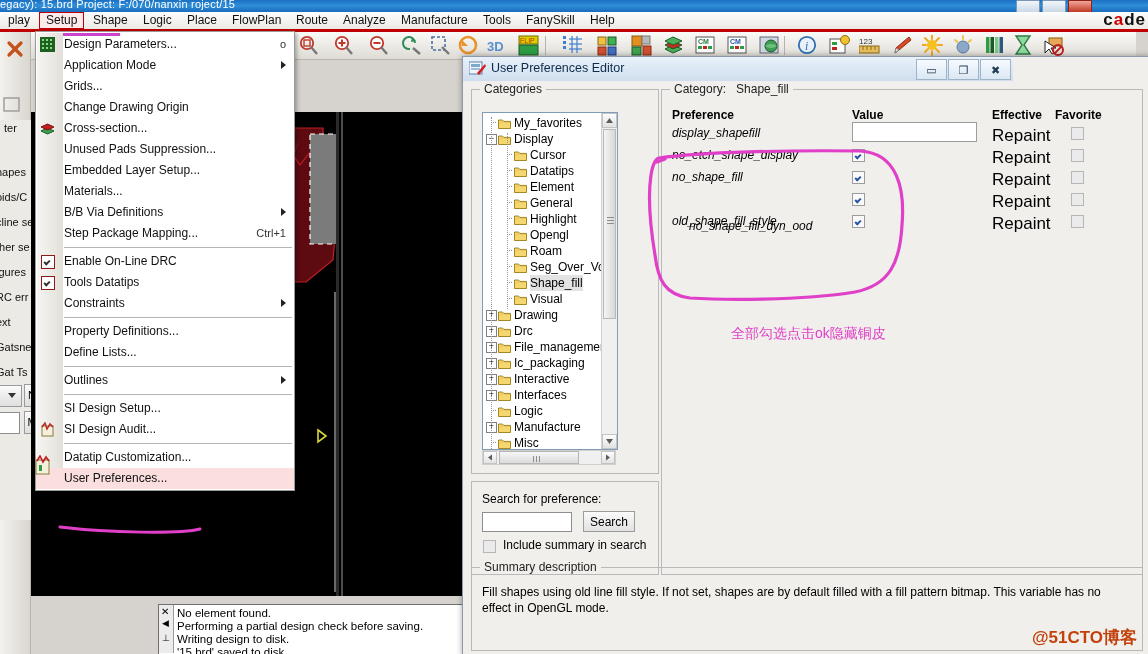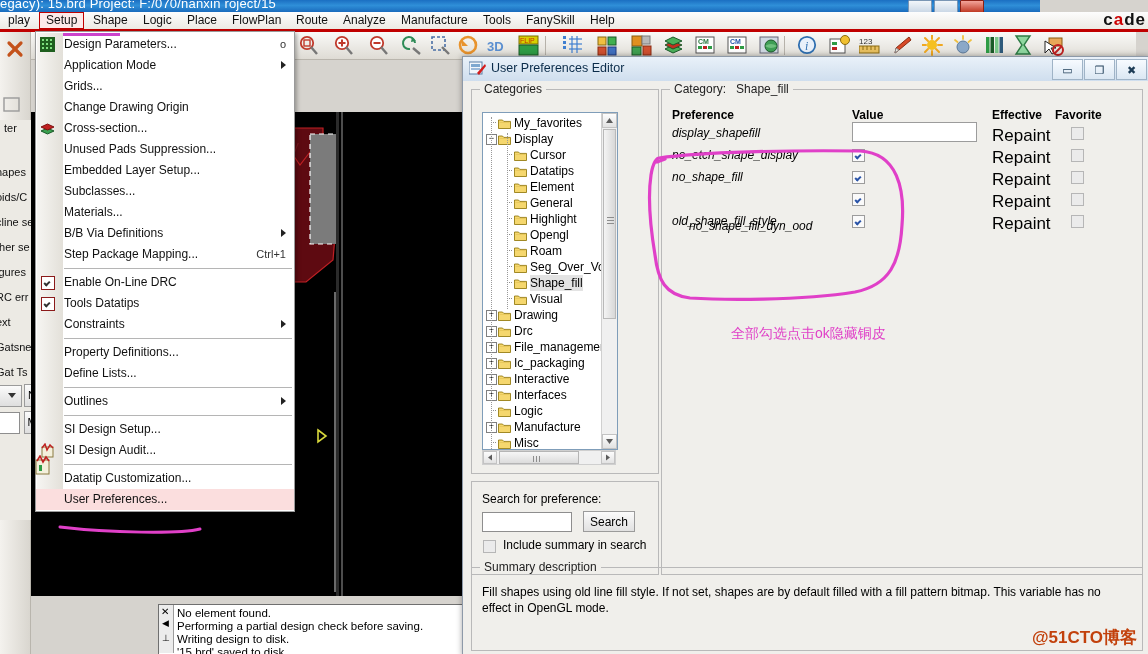--- a/index.html
+++ b/index.html
@@ -5,23 +5,23 @@
   html,body{margin:0;padding:0;}
   body{
     width:1148px;height:654px;overflow:hidden;position:relative;
     font-family:"Liberation Sans",sans-serif;font-size:12px;color:#000;
     background:#d6d3ce;
   }
   .abs{position:absolute;}
 
   
   #app-titlebar{
-    left:0;top:0;width:1040px;height:12px;
+    left:0;top:0;width:1148px;height:12px;
     background:linear-gradient(180deg,#1b6fc2 0%,#2f8fd8 45%,#1a6bbd 100%);
-    color:#fff;font-size:13px;line-height:12px;overflow:hidden;white-space:nowrap;
+    color:#fff;font-size:11px;line-height:12px;overflow:hidden;white-space:nowrap;
   }
   #app-titlebar .ttl{position:absolute;left:0;top:-2px;letter-spacing:.2px;}
   #winbtns{position:absolute;right:56px;top:0;height:12px;display:flex;gap:2px;}
   #winbtns .wb{width:22px;height:11px;background:linear-gradient(180deg,#f2f6fa,#cbd8e6);
     border:1px solid #7a96b4;border-radius:1px;}
   #winbtns .wb.cl{background:linear-gradient(180deg,#f3a49a,#c03a25);border-color:#8d2114;}
 
   #menubar{
     left:0;top:12px;width:1148px;height:17px;
     background:linear-gradient(180deg,#fdfdfd,#eceae4);
@@ -75,21 +75,21 @@
   .mrow .ico{position:absolute;left:4px;top:3px;width:15px;height:15px;}
   .msep{height:1px;background:#b5b5b5;margin:3px 2px 3px 28px;}
   .mtop-bar{position:absolute;left:27px;top:1px;width:57px;height:3px;background:#cc44cc;}
 
   
   #dlg{
     left:462px;top:56px;width:686px;height:598px;
     background:#f0efeb;border:1px solid #8d99a8;
     box-shadow:0 0 6px rgba(0,0,0,.35);
   }
-  #dlg-title{position:absolute;left:0;top:0;width:686px;height:24px;
+  #dlg-title{position:absolute;left:0;top:0;width:550px;height:24px;
     background:linear-gradient(180deg,#e9f1f9,#cfdeee);}
   #dlg-title .t{position:absolute;left:28px;top:4px;font-size:12.5px;color:#0b2c4a;}
   #dlg-icon{position:absolute;left:6px;top:4px;width:17px;height:16px;}
   #dlg-btns{position:absolute;right:2px;top:2px;display:flex;}
   #dlg-btns .db{width:29px;height:19px;margin-left:1px;
     background:linear-gradient(180deg,#f7fbff,#dbe7f3);border:1px solid #9fb3c6;
     position:relative;}
   #dlg-btns .db .g{position:absolute;left:50%;top:50%;transform:translate(-50%,-50%);font-size:11px;color:#1d3c56;}
 
   .grp{position:absolute;border:1px solid #b9b9b9;background:transparent;}
@@ -404,21 +404,20 @@
           </svg></span><span>Design Parameters...</span><span class="acc">o</span></div>
       <div class="mrow"><span>Application Mode</span><span class="arrow"></span></div>
       <div class="mrow"><span>Grids...</span></div>
       <div class="mrow"><span>Change Drawing Origin</span></div>
       <div class="mrow"><span class="ico"><svg width="15" height="15" viewBox="0 0 15 15">
             <path d="M1 10 L7.5 7 L14 10 L7.5 13 Z" fill="#3aa050" stroke="#1a5a28"></path>
             <path d="M1 6 L7.5 3 L14 6 L7.5 9 Z" fill="#c02020" stroke="#801010"></path>
           </svg></span><span>Cross-section...</span></div>
       <div class="mrow"><span>Unused Pads Suppression...</span></div>
       <div class="mrow"><span>Embedded Layer Setup...</span></div>
-      <div class="mrow"><span>Subclasses...</span></div>
       <div class="mrow"><span>Materials...</span></div>
       <div class="mrow"><span>B/B Via Definitions</span><span class="arrow"></span></div>
       <div class="mrow"><span>Step Package Mapping...</span><span class="acc">Ctrl+1</span></div>
       <div class="msep"></div>
       <div class="mrow"><span class="cbx"></span><span>Enable On-Line DRC</span></div>
       <div class="mrow"><span class="cbx"></span><span>Tools Datatips</span></div>
       <div class="mrow"><span>Constraints</span><span class="arrow"></span></div>
       <div class="msep"></div>
       <div class="mrow"><span>Property Definitions...</span></div>
       <div class="mrow"><span>Define Lists...</span></div>

